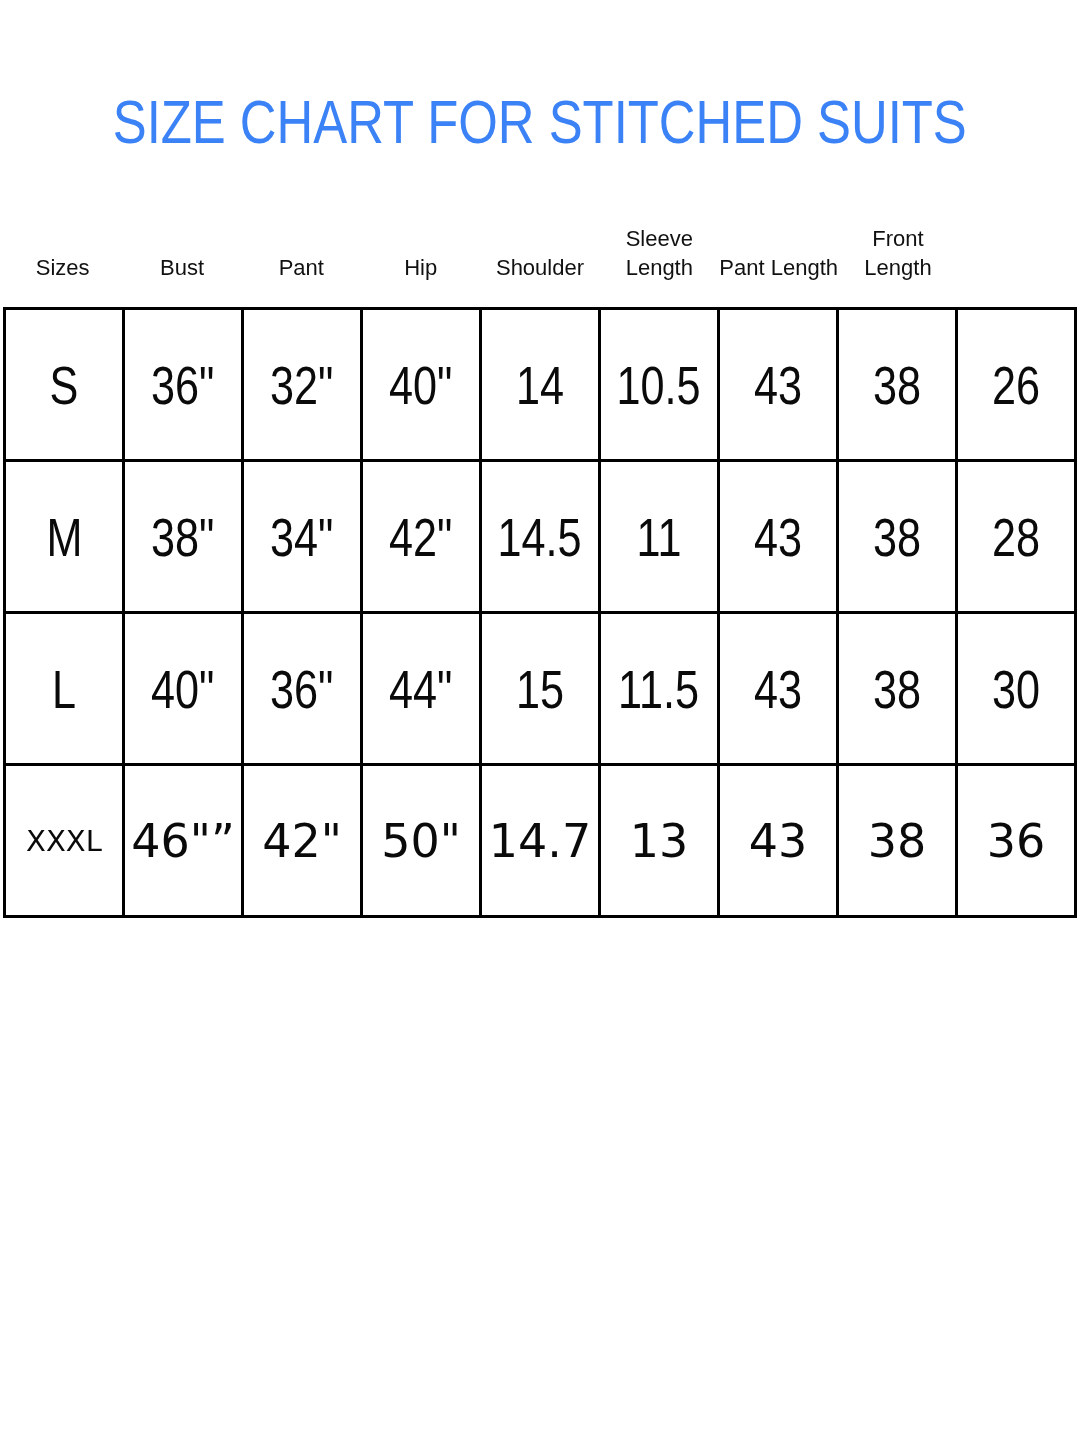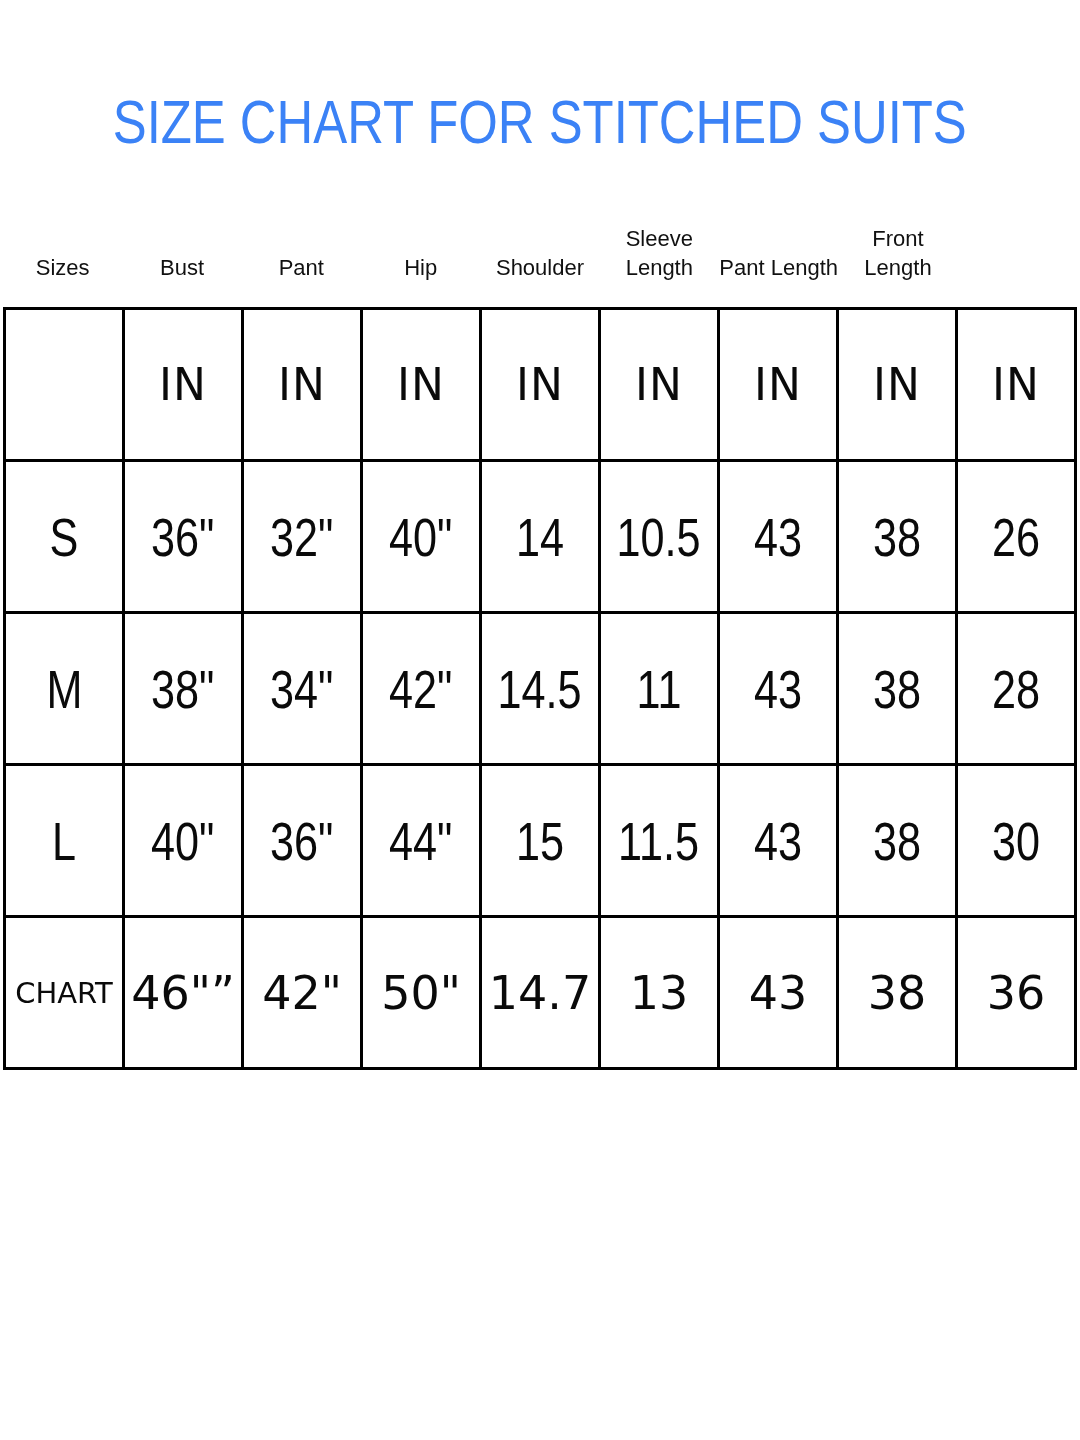--- a/index.html
+++ b/index.html
@@ -51,31 +51,20 @@
     <div class="header-cell">Pant</div>
     <div class="header-cell">Hip</div>
     <div class="header-cell">Shoulder</div>
     <div class="header-cell">Sleeve Length</div>
     <div class="header-cell">Pant Length</div>
     <div class="header-cell">Front Length</div>
   </div>
 
   <table class="size-table">
     <tbody>
-      <tr>
-        <td><span class="unit"></span></td>
-        <td><span class="unit">IN</span></td>
-        <td><span class="unit">IN</span></td>
-        <td><span class="unit">IN</span></td>
-        <td><span class="unit">IN</span></td>
-        <td><span class="unit">IN</span></td>
-        <td><span class="unit">IN</span></td>
-        <td><span class="unit">IN</span></td>
-        <td><span class="unit">IN</span></td>
-      </tr>
 
       <tr>
         <td><span class="cond">S</span></td>
         <td><span class="cond">36"</span></td>
         <td><span class="cond">32"</span></td>
         <td><span class="cond">40"</span></td>
         <td><span class="cond">14</span></td>
         <td><span class="cond">10.5</span></td>
         <td><span class="cond">43</span></td>
         <td><span class="cond">38</span></td>
@@ -102,21 +91,21 @@
         <td><span class="cond">15</span></td>
         <td><span class="cond">11.5</span></td>
         <td><span class="cond">43</span></td>
         <td><span class="cond">38</span></td>
         <td><span class="cond">30</span></td>
       </tr>
 
 
 
       <tr>
-        <td><span class="geo small">CHART</span></td>
+        <td><span class="geo small">XXXL</span></td>
         <td><span class="geo">46"”</span></td>
         <td><span class="geo">42"</span></td>
         <td><span class="geo">50"</span></td>
         <td><span class="geo">14.7</span></td>
         <td><span class="geo">13</span></td>
         <td><span class="geo">43</span></td>
         <td><span class="geo">38</span></td>
         <td><span class="geo">36</span></td>
       </tr>
     </tbody>

